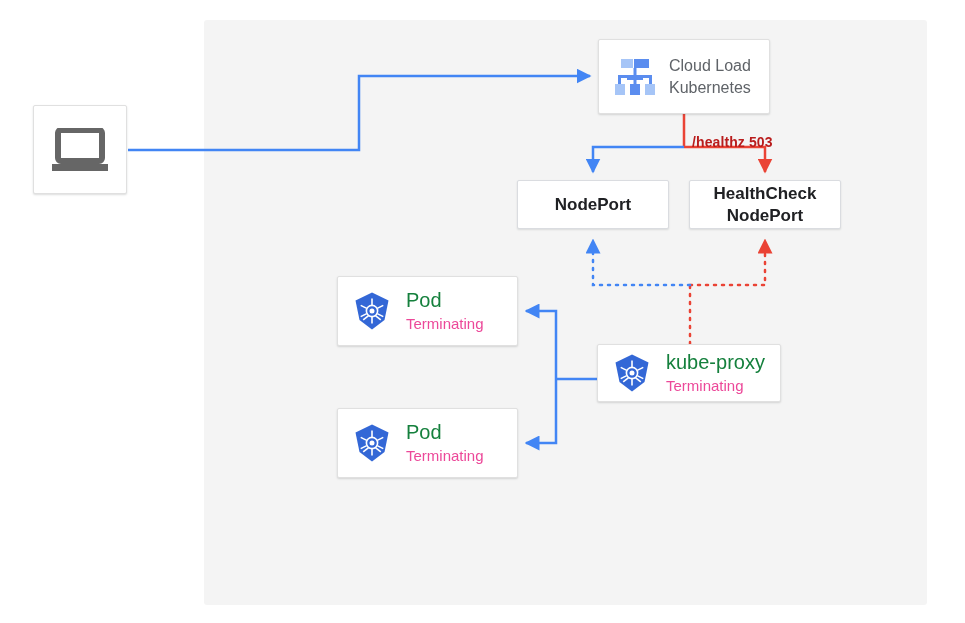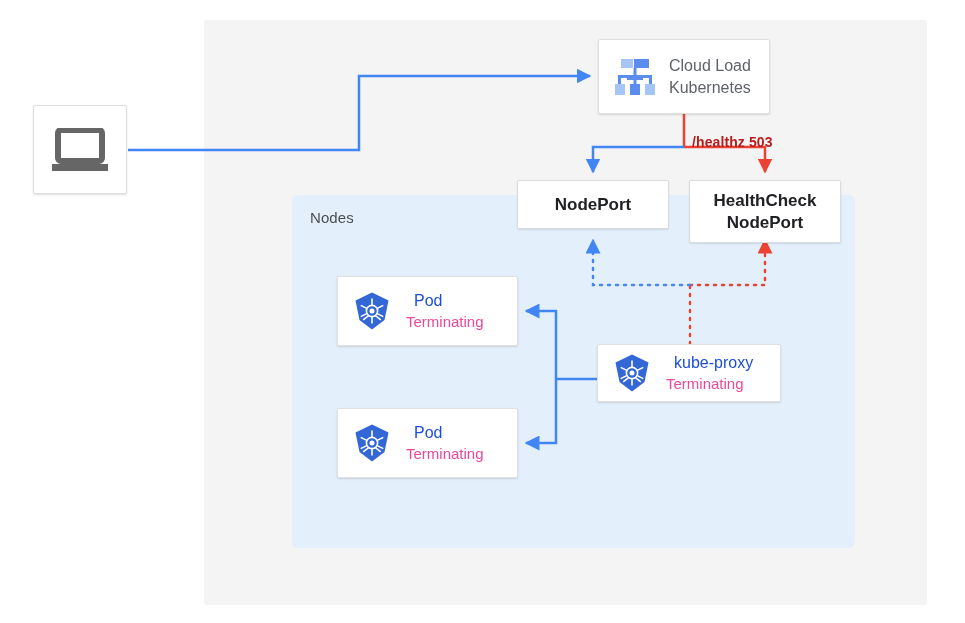--- a/index.html
+++ b/index.html
@@ -67,25 +67,24 @@
     align-items: center;
     justify-content: center;
   }
   .card-text {
     margin-left: 14px;
     display: flex;
     flex-direction: column;
     justify-content: center;
   }
   .card-title {
-    font-size: 16px;
-    color: #1d4ed8;
+    font-size: 20px;
+    color: #15803d;
     line-height: 1.35;
     white-space: nowrap;
-    margin-left: 8px;
   }
   .card-sub {
     font-size: 15px;
     color: #ec4899;
     line-height: 1.35;
     white-space: nowrap;
   }
   
   #laptop-card {
     left: 33px;
@@ -130,21 +129,21 @@
   #nodeport-box {
     left: 517px;
     top: 180px;
     width: 152px;
     height: 49px;
   }
   #hcnodeport-box {
     left: 689px;
     top: 180px;
     width: 152px;
-    height: 63px;
+    height: 49px;
   }
   
   #pod1-card {
     left: 337px;
     top: 276px;
     width: 181px;
     height: 70px;
   }
   #pod2-card {
     left: 337px;
@@ -171,23 +170,20 @@
   }
   svg { display: block; }
 </style>
 </head>
 <body>
 
 <div id="canvas">
 
   <div class="panel-gray"></div>
 
-  <div class="panel-nodes">
-    <div class="panel-nodes-label">Nodes</div>
-  </div>
 
   <svg width="965" height="623" style="position:absolute;left:0;top:0;pointer-events:none;">
     <defs>
       <marker id="arrow-blue" viewBox="0 0 10 10" refX="9" refY="5" markerWidth="6" markerHeight="6" orient="auto-start-reverse">
         <path d="M 0 0 L 10 5 L 0 10 z" fill="#4285F4"></path>
       </marker>
       <marker id="arrow-red" viewBox="0 0 10 10" refX="9" refY="5" markerWidth="6" markerHeight="6" orient="auto-start-reverse">
         <path d="M 0 0 L 10 5 L 0 10 z" fill="#EA4335"></path>
       </marker>
     </defs>

